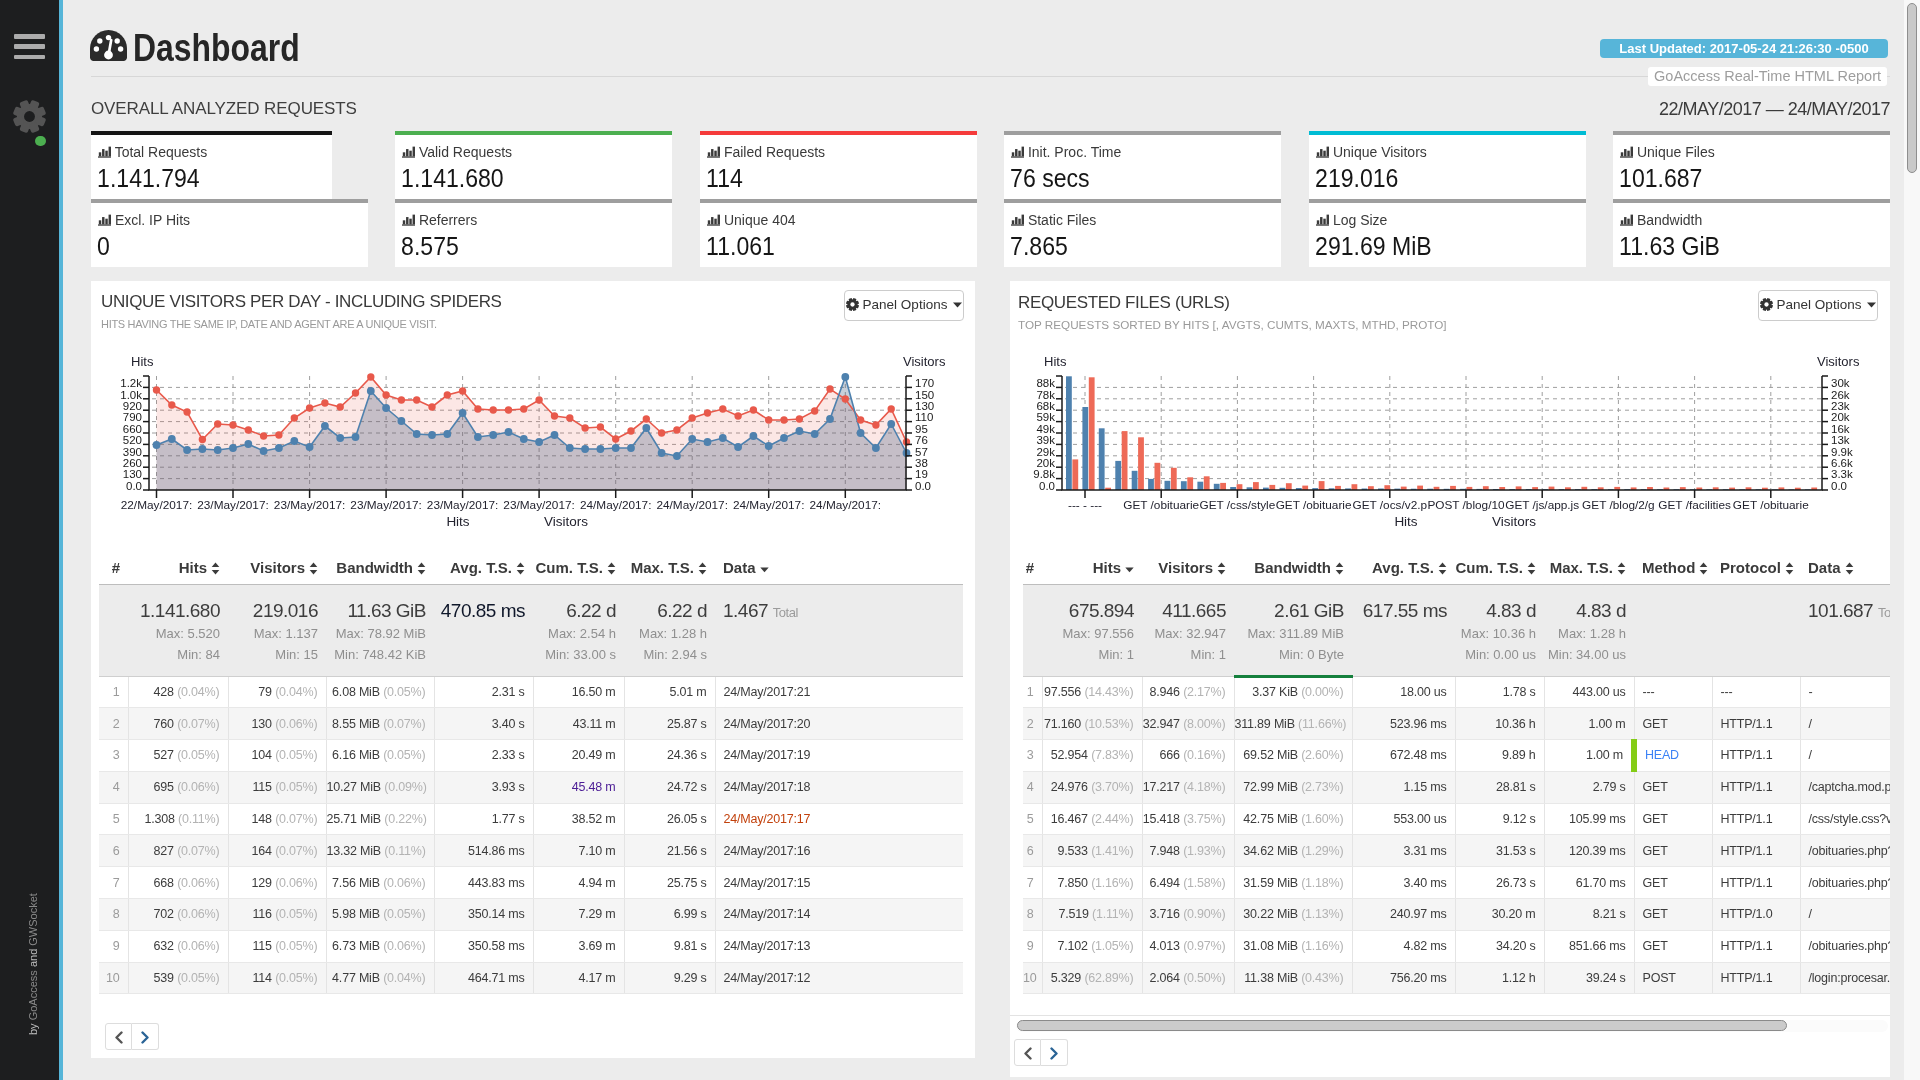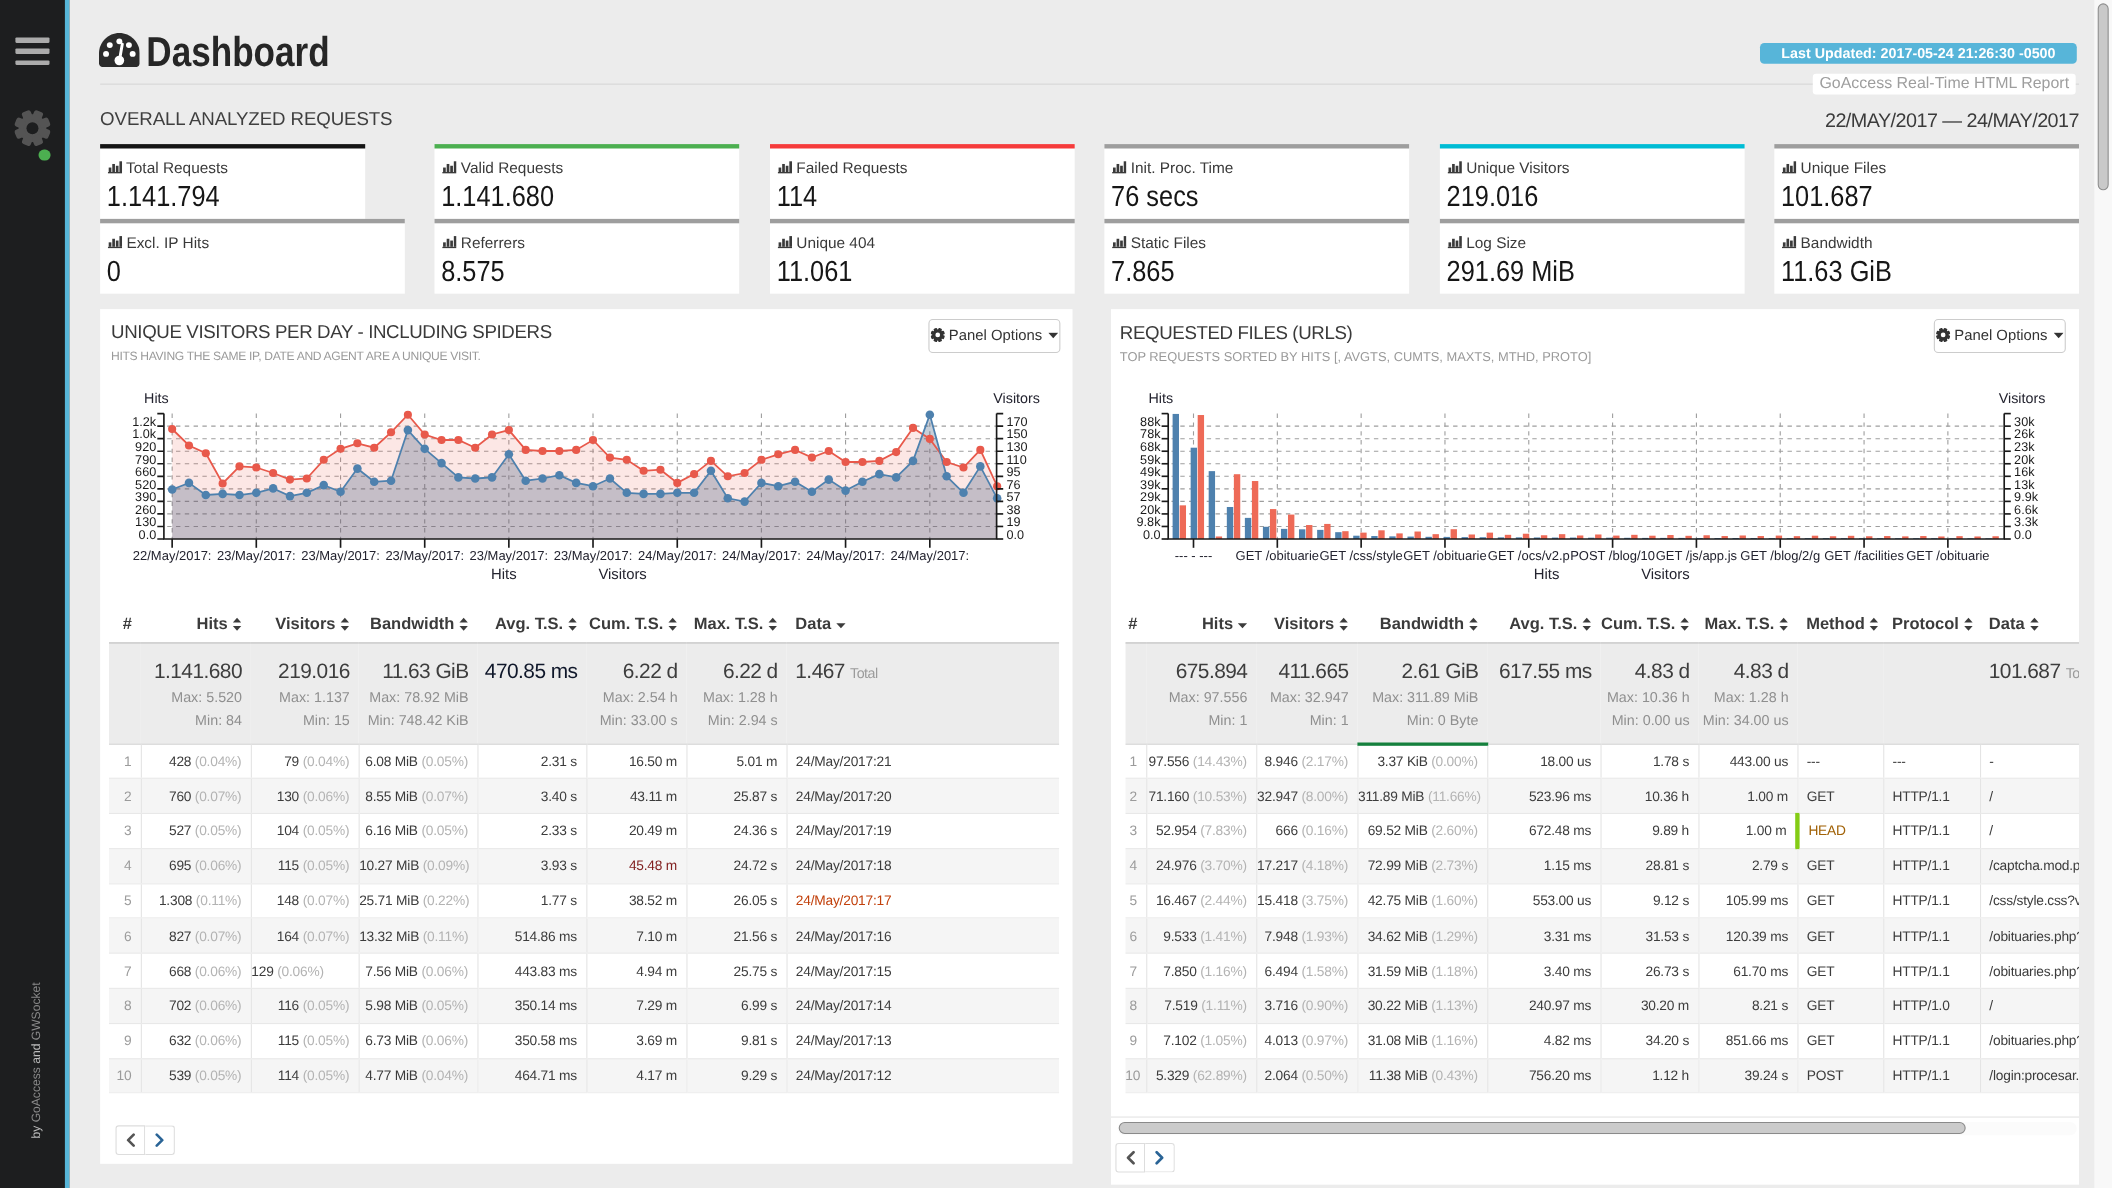--- a/index.html
+++ b/index.html
@@ -697,21 +697,21 @@
           <td style="border-left:1px solid #e4e4e4;border-bottom:1px solid #e8e8e8;text-align:right;padding-right:8px;font-size:12.5px;letter-spacing:-0.2px;color:#3c3c3c;white-space:nowrap;overflow:hidden">20.49 m</td>
           <td style="border-left:1px solid #e4e4e4;border-bottom:1px solid #e8e8e8;text-align:right;padding-right:8px;font-size:12.5px;letter-spacing:-0.2px;color:#3c3c3c;white-space:nowrap;overflow:hidden">24.36 s</td>
           <td style="border-left:1px solid #e4e4e4;border-bottom:1px solid #e8e8e8;text-align:left;padding-left:8px;font-size:12.5px;letter-spacing:-0.2px;color:#3c3c3c;white-space:nowrap;overflow:hidden">24/May/2017:19</td>
         </tr>
         <tr style="height:31.8px;background:#f5f5f5">
           <td style="border-bottom:1px solid #e8e8e8;text-align:right;padding-right:8px;font-size:12.5px;letter-spacing:-0.2px;color:#3c3c3c;white-space:nowrap;overflow:hidden"><span style="color:#9b9b9b">4</span></td>
           <td style="border-left:1px solid #e4e4e4;border-bottom:1px solid #e8e8e8;text-align:right;padding-right:8px;font-size:12.5px;letter-spacing:-0.2px;color:#3c3c3c;white-space:nowrap;overflow:hidden">695 <span style="color:#b3b3b3">(0.06%)</span></td>
           <td style="border-left:1px solid #e4e4e4;border-bottom:1px solid #e8e8e8;text-align:right;padding-right:8px;font-size:12.5px;letter-spacing:-0.2px;color:#3c3c3c;white-space:nowrap;overflow:hidden">115 <span style="color:#b3b3b3">(0.05%)</span></td>
           <td style="border-left:1px solid #e4e4e4;border-bottom:1px solid #e8e8e8;text-align:right;padding-right:8px;font-size:12.5px;letter-spacing:-0.2px;color:#3c3c3c;white-space:nowrap;overflow:hidden">10.27 MiB <span style="color:#b3b3b3">(0.09%)</span></td>
           <td style="border-left:1px solid #e4e4e4;border-bottom:1px solid #e8e8e8;text-align:right;padding-right:8px;font-size:12.5px;letter-spacing:-0.2px;color:#3c3c3c;white-space:nowrap;overflow:hidden">3.93 s</td>
-          <td style="border-left:1px solid #e4e4e4;border-bottom:1px solid #e8e8e8;text-align:right;padding-right:8px;font-size:12.5px;letter-spacing:-0.2px;color:#7f1d1d;white-space:nowrap;overflow:hidden">45.48 m</td>
+          <td style="border-left:1px solid #e4e4e4;border-bottom:1px solid #e8e8e8;text-align:right;padding-right:8px;font-size:12.5px;letter-spacing:-0.2px;color:#4c1d95;white-space:nowrap;overflow:hidden">45.48 m</td>
           <td style="border-left:1px solid #e4e4e4;border-bottom:1px solid #e8e8e8;text-align:right;padding-right:8px;font-size:12.5px;letter-spacing:-0.2px;color:#3c3c3c;white-space:nowrap;overflow:hidden">24.72 s</td>
           <td style="border-left:1px solid #e4e4e4;border-bottom:1px solid #e8e8e8;text-align:left;padding-left:8px;font-size:12.5px;letter-spacing:-0.2px;color:#3c3c3c;white-space:nowrap;overflow:hidden">24/May/2017:18</td>
         </tr>
         <tr style="height:31.8px;background:#ffffff">
           <td style="border-bottom:1px solid #e8e8e8;text-align:right;padding-right:8px;font-size:12.5px;letter-spacing:-0.2px;color:#3c3c3c;white-space:nowrap;overflow:hidden"><span style="color:#9b9b9b">5</span></td>
           <td style="border-left:1px solid #e4e4e4;border-bottom:1px solid #e8e8e8;text-align:right;padding-right:8px;font-size:12.5px;letter-spacing:-0.2px;color:#3c3c3c;white-space:nowrap;overflow:hidden">1.308 <span style="color:#b3b3b3">(0.11%)</span></td>
           <td style="border-left:1px solid #e4e4e4;border-bottom:1px solid #e8e8e8;text-align:right;padding-right:8px;font-size:12.5px;letter-spacing:-0.2px;color:#3c3c3c;white-space:nowrap;overflow:hidden">148 <span style="color:#b3b3b3">(0.07%)</span></td>
           <td style="border-left:1px solid #e4e4e4;border-bottom:1px solid #e8e8e8;text-align:right;padding-right:8px;font-size:12.5px;letter-spacing:-0.2px;color:#3c3c3c;white-space:nowrap;overflow:hidden">25.71 MiB <span style="color:#b3b3b3">(0.22%)</span></td>
           <td style="border-left:1px solid #e4e4e4;border-bottom:1px solid #e8e8e8;text-align:right;padding-right:8px;font-size:12.5px;letter-spacing:-0.2px;color:#3c3c3c;white-space:nowrap;overflow:hidden">1.77 s</td>
           <td style="border-left:1px solid #e4e4e4;border-bottom:1px solid #e8e8e8;text-align:right;padding-right:8px;font-size:12.5px;letter-spacing:-0.2px;color:#3c3c3c;white-space:nowrap;overflow:hidden">38.52 m</td>
@@ -724,21 +724,21 @@
           <td style="border-left:1px solid #e4e4e4;border-bottom:1px solid #e8e8e8;text-align:right;padding-right:8px;font-size:12.5px;letter-spacing:-0.2px;color:#3c3c3c;white-space:nowrap;overflow:hidden">164 <span style="color:#b3b3b3">(0.07%)</span></td>
           <td style="border-left:1px solid #e4e4e4;border-bottom:1px solid #e8e8e8;text-align:right;padding-right:8px;font-size:12.5px;letter-spacing:-0.2px;color:#3c3c3c;white-space:nowrap;overflow:hidden">13.32 MiB <span style="color:#b3b3b3">(0.11%)</span></td>
           <td style="border-left:1px solid #e4e4e4;border-bottom:1px solid #e8e8e8;text-align:right;padding-right:8px;font-size:12.5px;letter-spacing:-0.2px;color:#3c3c3c;white-space:nowrap;overflow:hidden">514.86 ms</td>
           <td style="border-left:1px solid #e4e4e4;border-bottom:1px solid #e8e8e8;text-align:right;padding-right:8px;font-size:12.5px;letter-spacing:-0.2px;color:#3c3c3c;white-space:nowrap;overflow:hidden">7.10 m</td>
           <td style="border-left:1px solid #e4e4e4;border-bottom:1px solid #e8e8e8;text-align:right;padding-right:8px;font-size:12.5px;letter-spacing:-0.2px;color:#3c3c3c;white-space:nowrap;overflow:hidden">21.56 s</td>
           <td style="border-left:1px solid #e4e4e4;border-bottom:1px solid #e8e8e8;text-align:left;padding-left:8px;font-size:12.5px;letter-spacing:-0.2px;color:#3c3c3c;white-space:nowrap;overflow:hidden">24/May/2017:16</td>
         </tr>
         <tr style="height:31.8px;background:#ffffff">
           <td style="border-bottom:1px solid #e8e8e8;text-align:right;padding-right:8px;font-size:12.5px;letter-spacing:-0.2px;color:#3c3c3c;white-space:nowrap;overflow:hidden"><span style="color:#9b9b9b">7</span></td>
           <td style="border-left:1px solid #e4e4e4;border-bottom:1px solid #e8e8e8;text-align:right;padding-right:8px;font-size:12.5px;letter-spacing:-0.2px;color:#3c3c3c;white-space:nowrap;overflow:hidden">668 <span style="color:#b3b3b3">(0.06%)</span></td>
-          <td style="border-left:1px solid #e4e4e4;border-bottom:1px solid #e8e8e8;text-align:left;padding-right:8px;font-size:12.5px;letter-spacing:-0.2px;color:#3c3c3c;white-space:nowrap;overflow:hidden">129 <span style="color:#b3b3b3">(0.06%)</span></td>
+          <td style="border-left:1px solid #e4e4e4;border-bottom:1px solid #e8e8e8;text-align:right;padding-right:8px;font-size:12.5px;letter-spacing:-0.2px;color:#3c3c3c;white-space:nowrap;overflow:hidden">129 <span style="color:#b3b3b3">(0.06%)</span></td>
           <td style="border-left:1px solid #e4e4e4;border-bottom:1px solid #e8e8e8;text-align:right;padding-right:8px;font-size:12.5px;letter-spacing:-0.2px;color:#3c3c3c;white-space:nowrap;overflow:hidden">7.56 MiB <span style="color:#b3b3b3">(0.06%)</span></td>
           <td style="border-left:1px solid #e4e4e4;border-bottom:1px solid #e8e8e8;text-align:right;padding-right:8px;font-size:12.5px;letter-spacing:-0.2px;color:#3c3c3c;white-space:nowrap;overflow:hidden">443.83 ms</td>
           <td style="border-left:1px solid #e4e4e4;border-bottom:1px solid #e8e8e8;text-align:right;padding-right:8px;font-size:12.5px;letter-spacing:-0.2px;color:#3c3c3c;white-space:nowrap;overflow:hidden">4.94 m</td>
           <td style="border-left:1px solid #e4e4e4;border-bottom:1px solid #e8e8e8;text-align:right;padding-right:8px;font-size:12.5px;letter-spacing:-0.2px;color:#3c3c3c;white-space:nowrap;overflow:hidden">25.75 s</td>
           <td style="border-left:1px solid #e4e4e4;border-bottom:1px solid #e8e8e8;text-align:left;padding-left:8px;font-size:12.5px;letter-spacing:-0.2px;color:#3c3c3c;white-space:nowrap;overflow:hidden">24/May/2017:15</td>
         </tr>
         <tr style="height:31.8px;background:#f5f5f5">
           <td style="border-bottom:1px solid #e8e8e8;text-align:right;padding-right:8px;font-size:12.5px;letter-spacing:-0.2px;color:#3c3c3c;white-space:nowrap;overflow:hidden"><span style="color:#9b9b9b">8</span></td>
           <td style="border-left:1px solid #e4e4e4;border-bottom:1px solid #e8e8e8;text-align:right;padding-right:8px;font-size:12.5px;letter-spacing:-0.2px;color:#3c3c3c;white-space:nowrap;overflow:hidden">702 <span style="color:#b3b3b3">(0.06%)</span></td>
           <td style="border-left:1px solid #e4e4e4;border-bottom:1px solid #e8e8e8;text-align:right;padding-right:8px;font-size:12.5px;letter-spacing:-0.2px;color:#3c3c3c;white-space:nowrap;overflow:hidden">116 <span style="color:#b3b3b3">(0.05%)</span></td>
@@ -885,21 +885,21 @@
           <td style="border-left:1px solid #e4e4e4;border-bottom:1px solid #e8e8e8;text-align:left;padding-left:8px;font-size:12.5px;letter-spacing:-0.2px;color:#3c3c3c;white-space:nowrap;overflow:hidden">/</td>
         </tr>
         <tr style="height:31.8px;background:#ffffff">
           <td style="border-bottom:1px solid #e8e8e8;text-align:right;padding-right:8px;font-size:12.5px;letter-spacing:-0.2px;color:#3c3c3c;white-space:nowrap;overflow:hidden"><span style="color:#9b9b9b">3</span></td>
           <td style="border-left:1px solid #e4e4e4;border-bottom:1px solid #e8e8e8;text-align:right;padding-right:8px;font-size:12.5px;letter-spacing:-0.2px;color:#3c3c3c;white-space:nowrap;overflow:hidden">52.954 <span style="color:#b3b3b3">(7.83%)</span></td>
           <td style="border-left:1px solid #e4e4e4;border-bottom:1px solid #e8e8e8;text-align:right;padding-right:8px;font-size:12.5px;letter-spacing:-0.2px;color:#3c3c3c;white-space:nowrap;overflow:hidden">666 <span style="color:#b3b3b3">(0.16%)</span></td>
           <td style="border-left:1px solid #e4e4e4;border-bottom:1px solid #e8e8e8;text-align:right;padding-right:8px;font-size:12.5px;letter-spacing:-0.2px;color:#3c3c3c;white-space:nowrap;overflow:hidden">69.52 MiB <span style="color:#b3b3b3">(2.60%)</span></td>
           <td style="border-left:1px solid #e4e4e4;border-bottom:1px solid #e8e8e8;text-align:right;padding-right:8px;font-size:12.5px;letter-spacing:-0.2px;color:#3c3c3c;white-space:nowrap;overflow:hidden">672.48 ms</td>
           <td style="border-left:1px solid #e4e4e4;border-bottom:1px solid #e8e8e8;text-align:right;padding-right:8px;font-size:12.5px;letter-spacing:-0.2px;color:#3c3c3c;white-space:nowrap;overflow:hidden">9.89 h</td>
           <td style="border-left:1px solid #e4e4e4;border-bottom:1px solid #e8e8e8;text-align:right;padding-right:8px;font-size:12.5px;letter-spacing:-0.2px;color:#3c3c3c;white-space:nowrap;overflow:hidden">1.00 m</td>
-          <td style="border-left:4px solid #84cc16;border-bottom:1px solid #e8e8e8;text-align:left;padding-left:8px;font-size:12.5px;letter-spacing:-0.2px;color:#a16207;white-space:nowrap;overflow:hidden">HEAD</td>
+          <td style="border-left:6px solid #84cc16;border-bottom:1px solid #e8e8e8;text-align:left;padding-left:8px;font-size:12.5px;letter-spacing:-0.2px;color:#3b82f6;white-space:nowrap;overflow:hidden">HEAD</td>
           <td style="border-left:1px solid #e4e4e4;border-bottom:1px solid #e8e8e8;text-align:left;padding-left:8px;font-size:12.5px;letter-spacing:-0.2px;color:#3c3c3c;white-space:nowrap;overflow:hidden">HTTP/1.1</td>
           <td style="border-left:1px solid #e4e4e4;border-bottom:1px solid #e8e8e8;text-align:left;padding-left:8px;font-size:12.5px;letter-spacing:-0.2px;color:#3c3c3c;white-space:nowrap;overflow:hidden">/</td>
         </tr>
         <tr style="height:31.8px;background:#f5f5f5">
           <td style="border-bottom:1px solid #e8e8e8;text-align:right;padding-right:8px;font-size:12.5px;letter-spacing:-0.2px;color:#3c3c3c;white-space:nowrap;overflow:hidden"><span style="color:#9b9b9b">4</span></td>
           <td style="border-left:1px solid #e4e4e4;border-bottom:1px solid #e8e8e8;text-align:right;padding-right:8px;font-size:12.5px;letter-spacing:-0.2px;color:#3c3c3c;white-space:nowrap;overflow:hidden">24.976 <span style="color:#b3b3b3">(3.70%)</span></td>
           <td style="border-left:1px solid #e4e4e4;border-bottom:1px solid #e8e8e8;text-align:right;padding-right:8px;font-size:12.5px;letter-spacing:-0.2px;color:#3c3c3c;white-space:nowrap;overflow:hidden">17.217 <span style="color:#b3b3b3">(4.18%)</span></td>
           <td style="border-left:1px solid #e4e4e4;border-bottom:1px solid #e8e8e8;text-align:right;padding-right:8px;font-size:12.5px;letter-spacing:-0.2px;color:#3c3c3c;white-space:nowrap;overflow:hidden">72.99 MiB <span style="color:#b3b3b3">(2.73%)</span></td>
           <td style="border-left:1px solid #e4e4e4;border-bottom:1px solid #e8e8e8;text-align:right;padding-right:8px;font-size:12.5px;letter-spacing:-0.2px;color:#3c3c3c;white-space:nowrap;overflow:hidden">1.15 ms</td>
           <td style="border-left:1px solid #e4e4e4;border-bottom:1px solid #e8e8e8;text-align:right;padding-right:8px;font-size:12.5px;letter-spacing:-0.2px;color:#3c3c3c;white-space:nowrap;overflow:hidden">28.81 s</td>

